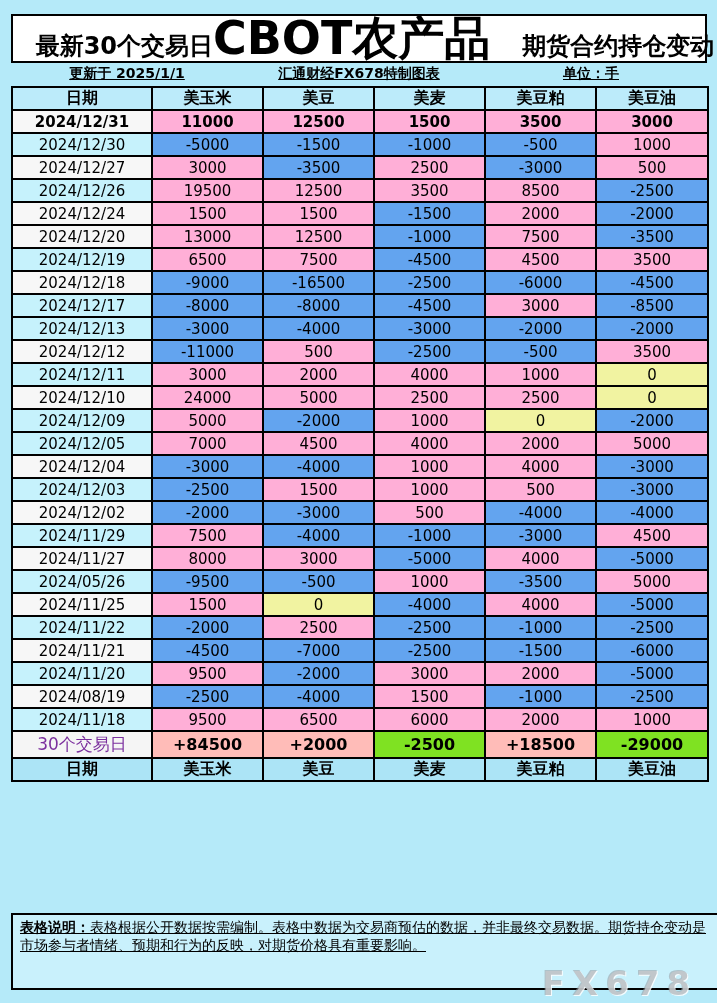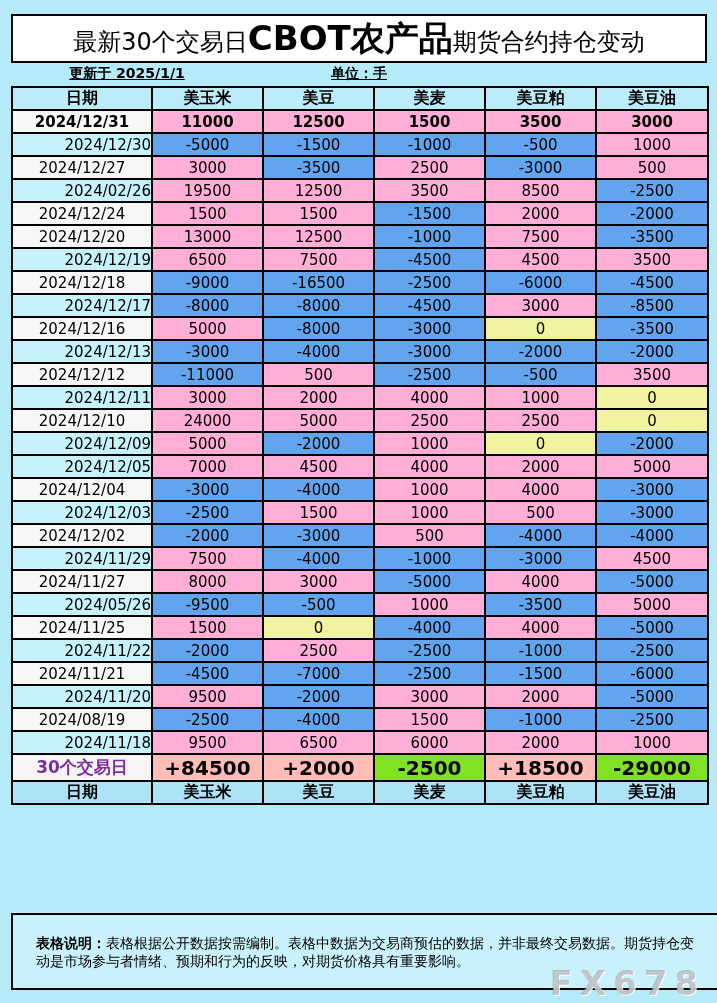--- a/index.html
+++ b/index.html
@@ -11,22 +11,22 @@
   }
   .page{position:relative;width:717px;height:1003px;overflow:hidden;}
 
   
   .title-box{
     position:absolute;left:11px;top:14px;width:692px;height:45px;
     background:#fff;border:2px solid #000;
     display:flex;align-items:baseline;justify-content:center;
     white-space:nowrap;
   }
-  .title-box .t-sm{font-size:24px;font-weight:normal;line-height:45px;}
-  .title-box .t-lg{font-size:34px;font-weight:bold;line-height:45px;}
+  .title-box .t-sm{font-size:24px;font-weight:bold;line-height:45px;margin-left:32px;}
+  .title-box .t-lg{font-size:46px;font-weight:bold;line-height:45px;}
 
   
   .meta-row{
     position:absolute;left:11px;top:63px;width:696px;height:21px;
     display:grid;grid-template-columns:1fr 1fr 1fr;align-items:center;
     font-size:14px;font-weight:bold;text-align:center;
   }
   .meta-row span{text-decoration:underline;}
 
   
@@ -36,62 +36,63 @@
   }
   .data-table th,.data-table td{
     border:2px solid #000;height:21px;padding:0;text-align:center;
     font-size:15px;overflow:hidden;white-space:nowrap;
   }
   .data-table th{
     background:var(--header-bg,#BCEBFA);font-weight:bold;font-size:16px;height:21px;
   }
   tr.head-bottom th{background:#ACE4F6;}
   td.date{background:var(--date-cell,#F7F7F7);}
-  td.date.alt{background:var(--date-alt-cell,#C6F2FC);text-align:right;}
+  td.date.alt{background:var(--date-alt-cell,#C6F2FC);}
   td.pos{background:var(--positive-cell,#FFAFD7);}
   td.neg{background:var(--negative-cell,#63A4EF);}
   td.zero{background:var(--zero-cell,#F1F3A1);}
   tr.latest td{font-weight:bold;}
   td.sum-label{
     background:#F5F5F5;color:var(--summary-label-text,#7B2F9E);
-    font-weight:bold;font-size:17px;height:25px;text-align:center;
-  }
-  td.sum{font-weight:bold;font-size:20px;height:25px;}
+    font-weight:normal;font-size:17px;height:25px;text-align:center;
+  }
+  td.sum{font-weight:bold;font-size:16px;height:25px;}
   td.sum-pos{background:var(--total-positive,#FFBCB8);}
   td.sum-neg{background:var(--total-negative,#7FE222);}
 
   
   .footer-box{
     position:absolute;left:11px;top:913px;width:692px;height:67px;
     border:2px solid #000;background:var(--footer-bg,#C9F1FC);
     padding:3px 7px;box-sizing:content-box;
     font-size:14px;line-height:1.32;
   }
-  .footer-box p{margin:16px;}
+  .footer-box p{margin:0;text-decoration:underline;}
   .footer-box b{font-weight:bold;}
   .watermark{
-    position:absolute;right:12px;bottom:0px;
+    position:absolute;right:20px;bottom:0px;
     font-size:34px;font-weight:bold;letter-spacing:7px;
     color:rgba(150,155,160,0.55);
     text-shadow:1px 1px 0 rgba(255,255,255,0.85);
   }
 </style>
 </head>
 <body>
 
 <div class="page">
 
   <div class="title-box">
     <span class="t-sm">最新30个交易日</span>
       <span class="t-lg">CBOT农产品</span>
       <span class="t-sm">期货合约持仓变动</span>
   </div>
 
   <div class="meta-row">
     <div><span>更新于 2025/1/1</span></div>
+    <div><span>汇通财经FX678特制图表</span></div>
     <div><span>单位：手</span></div>
   </div>
 
   <table class="data-table">
     <colgroup>
       <col style="width:140px">
         <col style="width:111px">
         <col style="width:111px">
         <col style="width:111px">
         <col style="width:111px">
@@ -126,21 +127,21 @@
         </tr>
         <tr>
           <td class="date">2024/12/27</td>
           <td class="pos">3000</td>
           <td class="neg">-3500</td>
           <td class="pos">2500</td>
           <td class="neg">-3000</td>
           <td class="pos">500</td>
         </tr>
         <tr>
-          <td class="date alt">2024/02/26</td>
+          <td class="date alt">2024/12/26</td>
           <td class="pos">19500</td>
           <td class="pos">12500</td>
           <td class="pos">3500</td>
           <td class="pos">8500</td>
           <td class="neg">-2500</td>
         </tr>
         <tr>
           <td class="date">2024/12/24</td>
           <td class="pos">1500</td>
           <td class="pos">1500</td>
@@ -172,28 +173,20 @@
           <td class="neg">-6000</td>
           <td class="neg">-4500</td>
         </tr>
         <tr>
           <td class="date alt">2024/12/17</td>
           <td class="neg">-8000</td>
           <td class="neg">-8000</td>
           <td class="neg">-4500</td>
           <td class="pos">3000</td>
           <td class="neg">-8500</td>
-        </tr>
-        <tr>
-          <td class="date">2024/12/16</td>
-          <td class="pos">5000</td>
-          <td class="neg">-8000</td>
-          <td class="neg">-3000</td>
-          <td class="zero">0</td>
-          <td class="neg">-3500</td>
         </tr>
         <tr>
           <td class="date alt">2024/12/13</td>
           <td class="neg">-3000</td>
           <td class="neg">-4000</td>
           <td class="neg">-3000</td>
           <td class="neg">-2000</td>
           <td class="neg">-2000</td>
         </tr>
         <tr>

